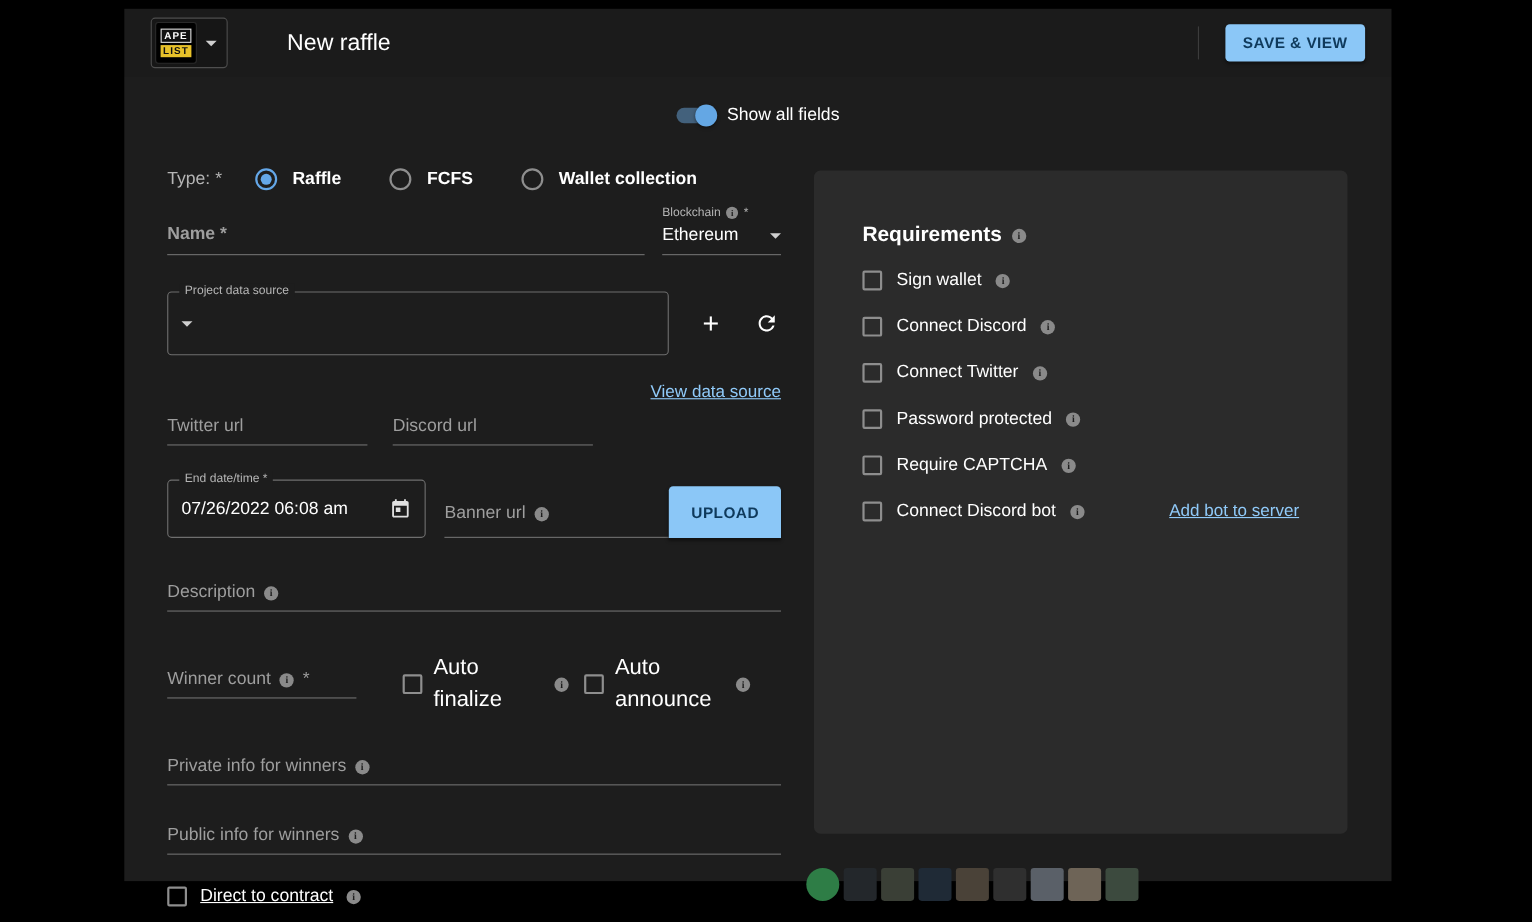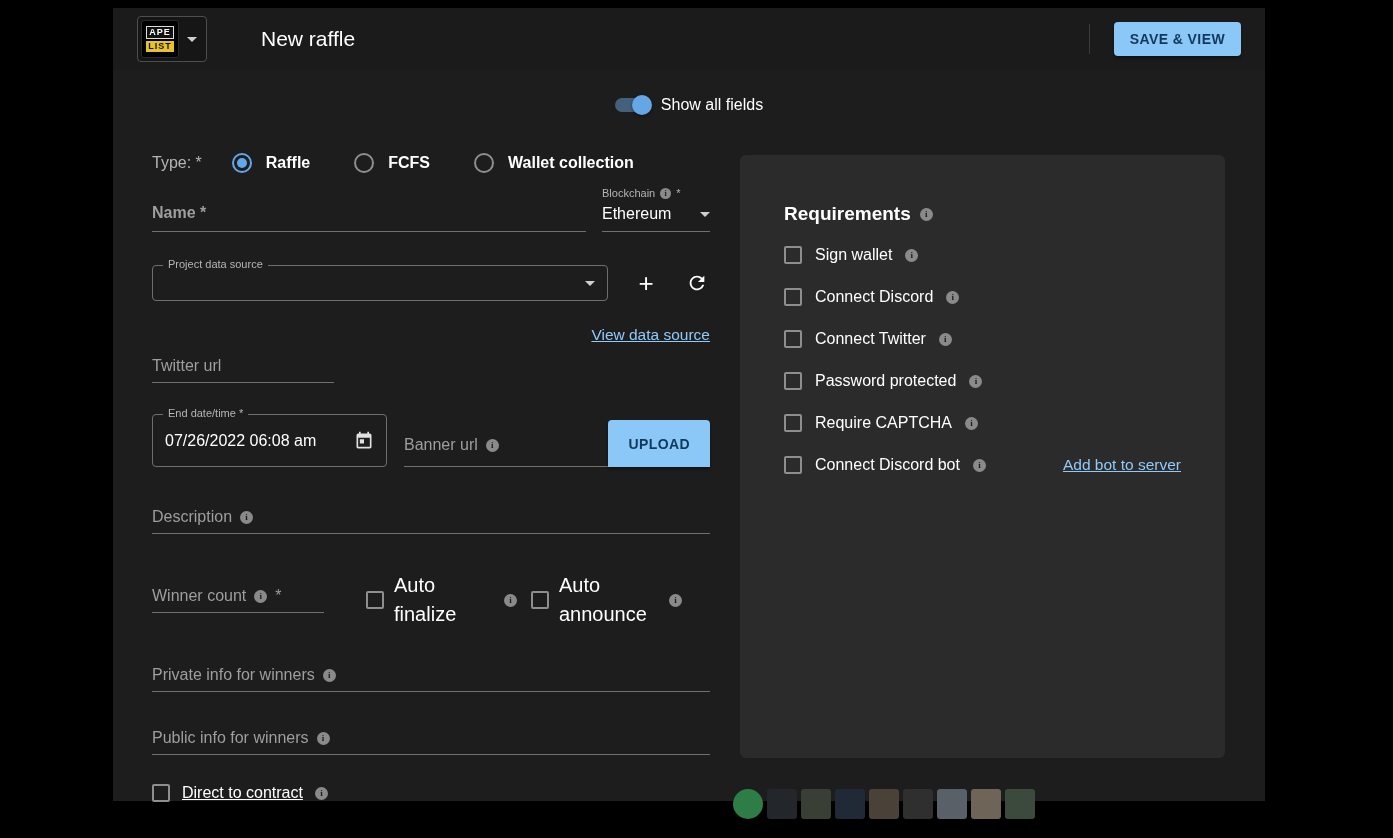--- a/index.html
+++ b/index.html
@@ -50,21 +50,21 @@
   .type-option .opt-label { color:#fff; font-size:16px; font-weight:bold; }
 
   .name-row { display:flex; align-items:flex-end; margin-top:14px; }
   .name-field { flex:1;font-weight:bold; }
   .name-field .ufield { padding-bottom:9px; }
   .blockchain { width:108px; margin-left:16px; }
   .bc-label { font-size:11px; color:#b5b5b5; display:flex; align-items:center; gap:5px; margin-bottom:6px; }
   .bc-value { display:flex; align-items:center; justify-content:space-between; border-bottom:1px solid #707070; padding-bottom:8px; font-size:16px; color:#fff; cursor:pointer; }
 
   .project-row { display:flex; align-items:center; margin-top:33px; }
-  .project-select { width:469px; height:36px; cursor:pointer;justify-content:flex-end; }
+  .project-select { width:469px; height:58px; cursor:pointer; }
   .project-select .value { color:#fff; font-size:16px; flex:1; }
   .icon-btn { margin-left:26px; color:#fff; cursor:pointer; display:flex; align-items:center; justify-content:center; width:26px; height:26px; }
   .plus-icon { font-size:26px; line-height:22px; font-weight:400; }
 
   .view-link-row { text-align:right; margin-top:25px; }
 
   .socials-row { display:flex; gap:23px; margin-top:13px; }
   .socials-row .ufield { width:182px; }
 
   .banner-row { display:flex; align-items:flex-end; margin-top:31px; }
@@ -180,20 +180,23 @@
         </div>
 
         <div class="view-link-row">
           <span class="link">View data source</span>
         </div>
 
         <div class="socials-row">
           <div class="ufield">
             <span>Twitter url</span>
           </div>
+          <div class="ufield">
+            <span>Discord url</span>
+          </div>
         </div>
 
         <div class="banner-row">
           <div class="ofield datetime-box">
             <span class="flabel">End date/time *</span>
             <span class="value">07/26/2022 06:08 am</span>
             <svg viewBox="0 0 24 24" width="20" height="20">
                 <path fill="#e0e0e0" d="M19 3h-1V1h-2v2H8V1H6v2H5c-1.11 0-2 .9-2 2v14c0 1.1.89 2 2 2h14c1.1 0 2-.9 2-2V5c0-1.1-.9-2-2-2zm0 16H5V8h14v11zM7 10h5v5H7z"></path>
               </svg>
           </div>

